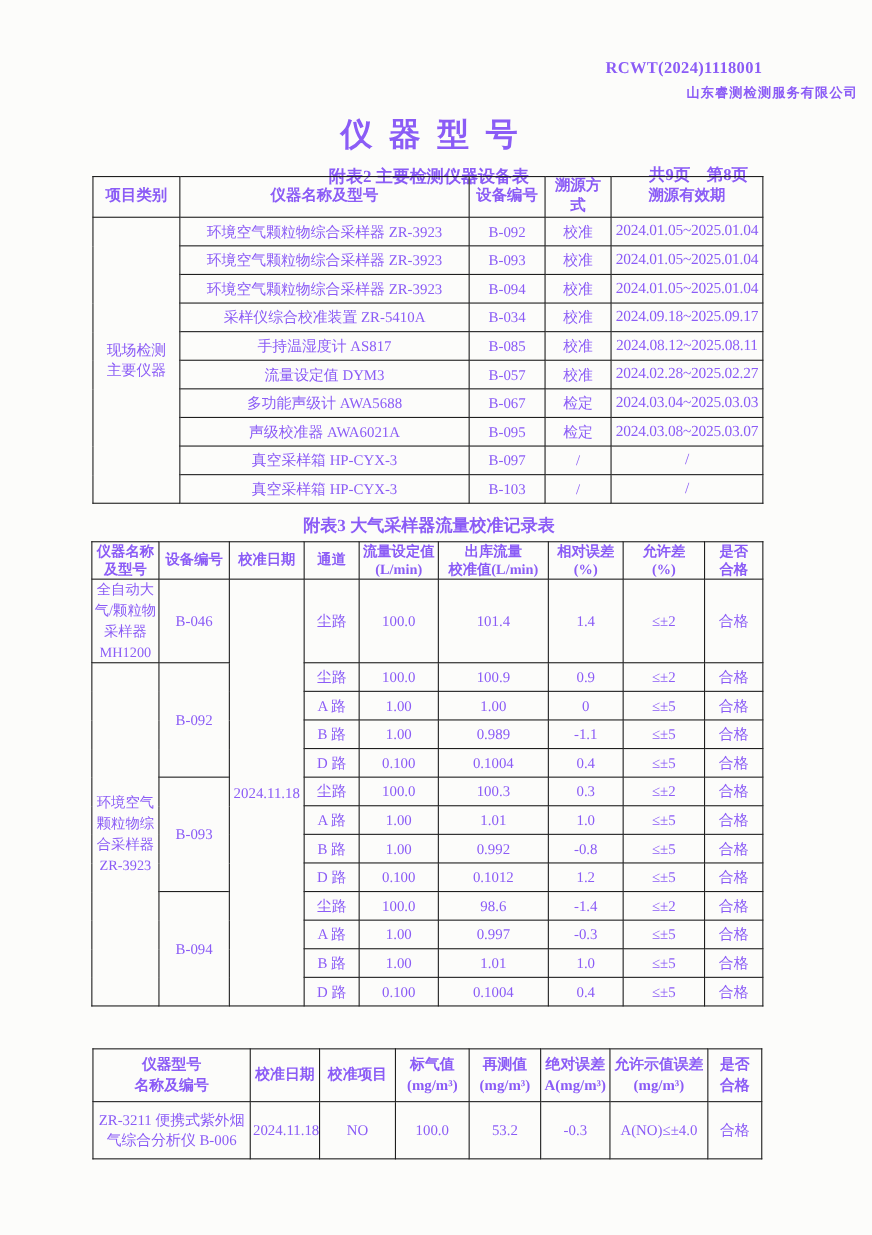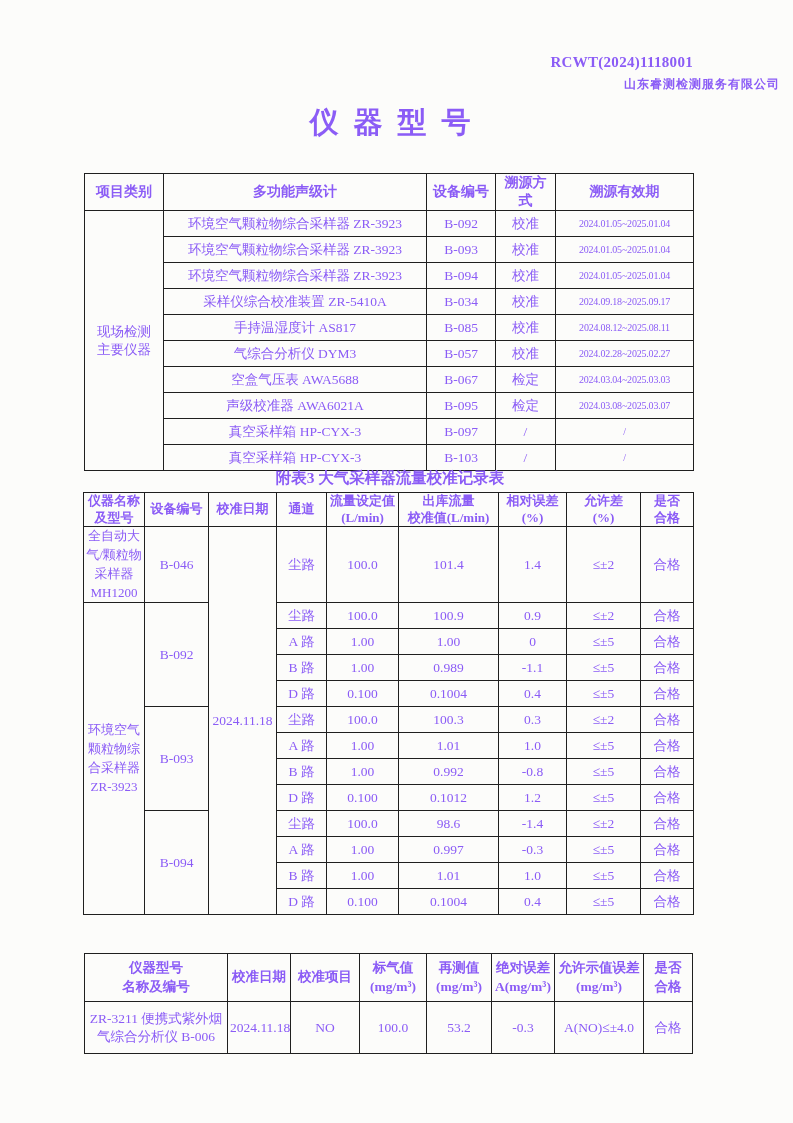--- a/index.html
+++ b/index.html
@@ -40,25 +40,25 @@
     background:transparent;
   }
   th, td {
     border:1.6px solid #1f1f1f;
     text-align:center; vertical-align:middle;
     white-space:pre-line; padding:0 2px; overflow:hidden;
     line-height:1.3;
   }
   th { font-weight:bold; }
 
-  .t1 { top:173px; left:84px; width:609px; font-size:13.5px; }
+  .t1 { top:160px; left:84px; width:609px; font-size:13.5px; }
   .t1 thead tr { height:25px; }
   .t1 tbody tr { height:26px; }
   .t1 th { font-size:14px; }
-  .t1 td.date { font-size:10px; letter-spacing:-0.2px; }
+  .t1 td.date { font-size:14px; letter-spacing:-0.2px; }
 
   .t2 { top:492px; left:83px; width:610px; font-size:13.5px; }
   .t2 thead tr { height:34px; }
   .t2 tbody tr { height:26px; }
   .t2 tbody tr.row-tall { height:70px;margin-top:35px; }
   .t2 th { font-size:13px; line-height:1.25; }
   .t2 td.c-name { font-size:13px; padding:0 1px; line-height:1.45; }
 
   .t3 { top:953px; left:84px; width:608px; font-size:13.5px; }
   .t3 thead tr { height:48px;padding-left:32px; }
@@ -67,33 +67,37 @@
 </style>
 </head>
 <body>
 
 <div class="page">
 
   <div class="doc-number">RCWT(2024)1118001</div>
   <div class="company">山东睿测检测服务有限公司</div>
   <div class="report-title">仪器型号</div>
 
+  <div class="caption caption1">
+    <span>附表2 主要检测仪器设备表</span>
+    <span class="page-info">共9页　第8页</span>
+  </div>
 
   <table class="t1">
     <colgroup>
       <col style="width:79px">
         <col style="width:263px">
         <col style="width:69px">
         <col style="width:60px">
         <col style="width:138px">
     </colgroup>
     <thead>
       <tr>
         <th>项目类别</th>
-        <th>多功能声级计</th>
+        <th>仪器名称及型号</th>
         <th>设备编号</th>
         <th>溯源方式</th>
         <th>溯源有效期</th>
       </tr>
     </thead>
     <tbody>
       <tr>
         <td rowspan="10">现场检测
 主要仪器</td>
         <td>环境空气颗粒物综合采样器 ZR-3923</td>
@@ -119,27 +123,27 @@
         <td>校准</td>
         <td class="date">2024.09.18~2025.09.17</td>
       </tr>
       <tr>
         <td>手持温湿度计 AS817</td>
         <td>B-085</td>
         <td>校准</td>
         <td class="date">2024.08.12~2025.08.11</td>
       </tr>
       <tr>
-        <td>气综合分析仪 DYM3</td>
+        <td>流量设定值 DYM3</td>
         <td>B-057</td>
         <td>校准</td>
         <td class="date">2024.02.28~2025.02.27</td>
       </tr>
       <tr>
-        <td>空盒气压表 AWA5688</td>
+        <td>多功能声级计 AWA5688</td>
         <td>B-067</td>
         <td>检定</td>
         <td class="date">2024.03.04~2025.03.03</td>
       </tr>
       <tr>
         <td>声级校准器 AWA6021A</td>
         <td>B-095</td>
         <td>检定</td>
         <td class="date">2024.03.08~2025.03.07</td>
       </tr>

